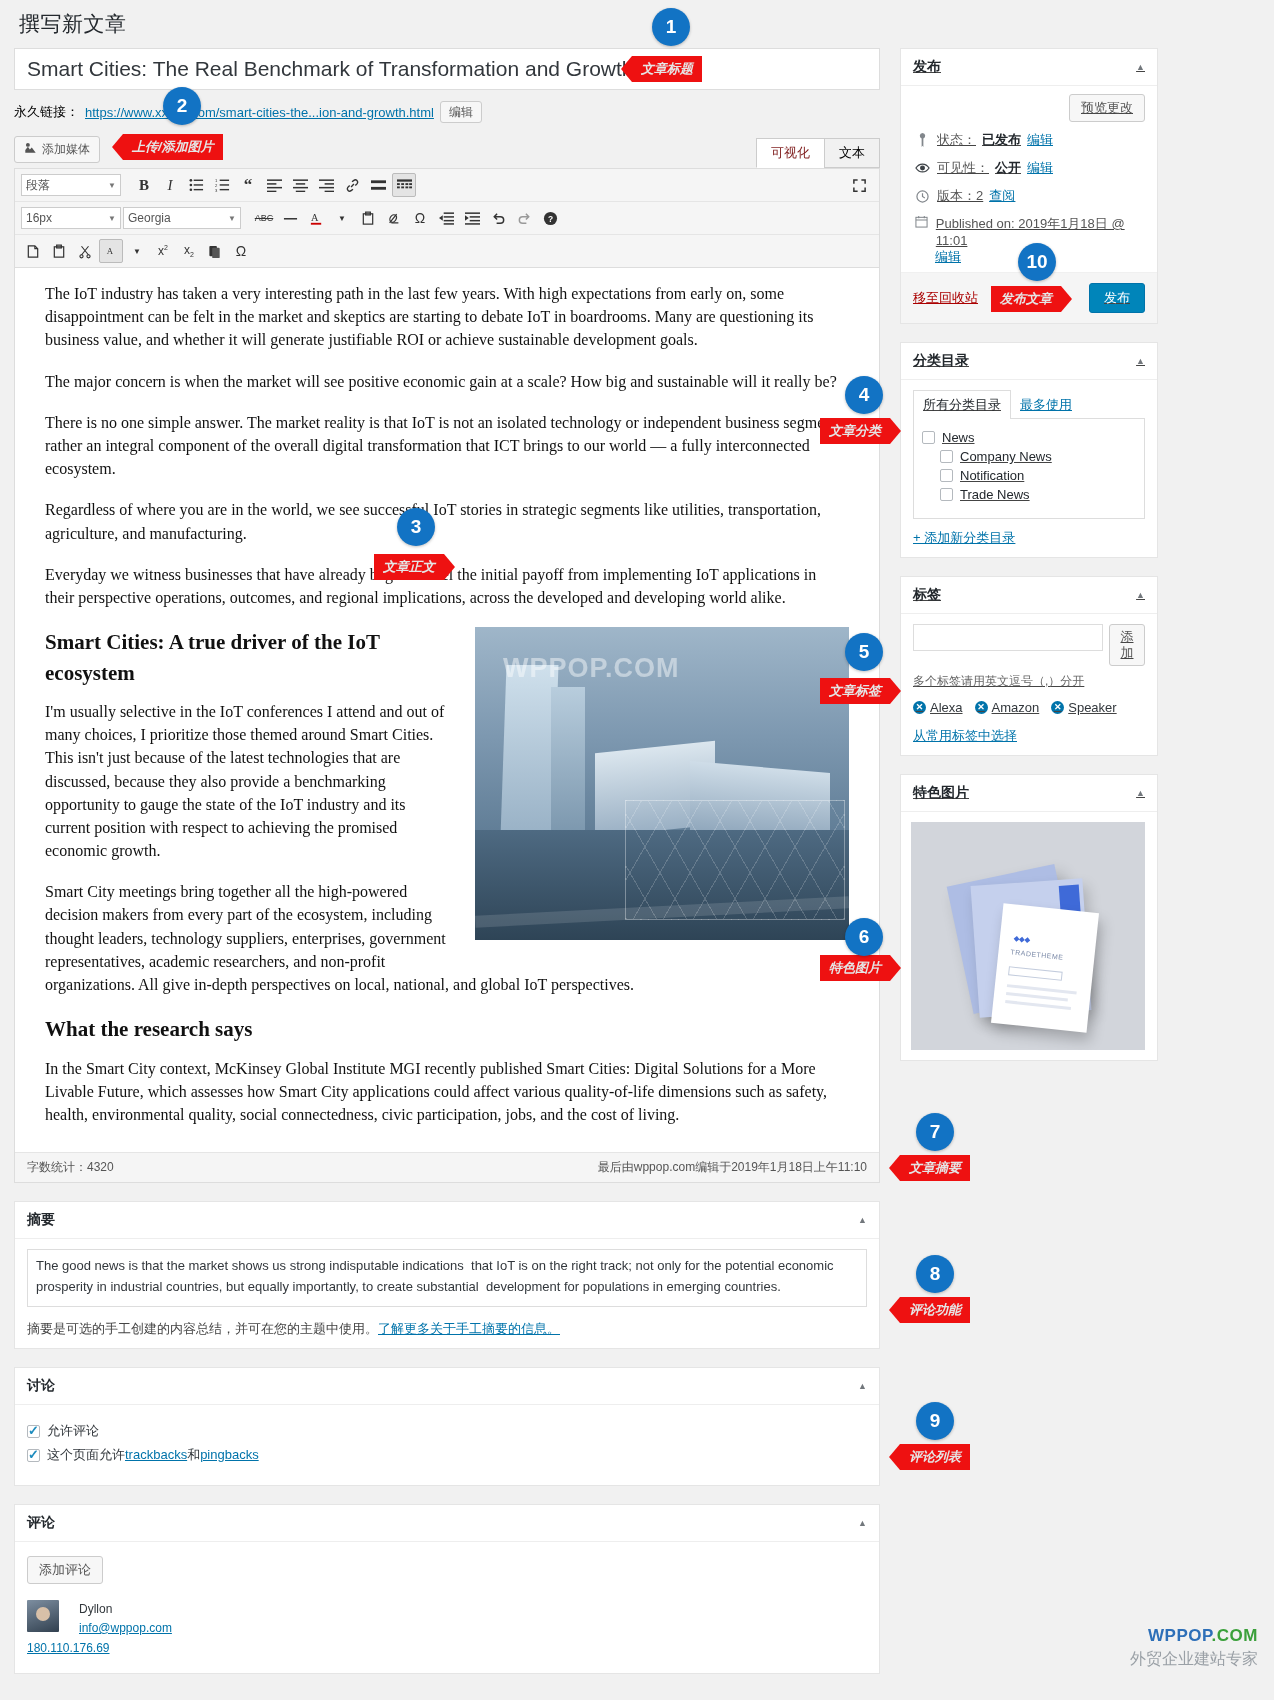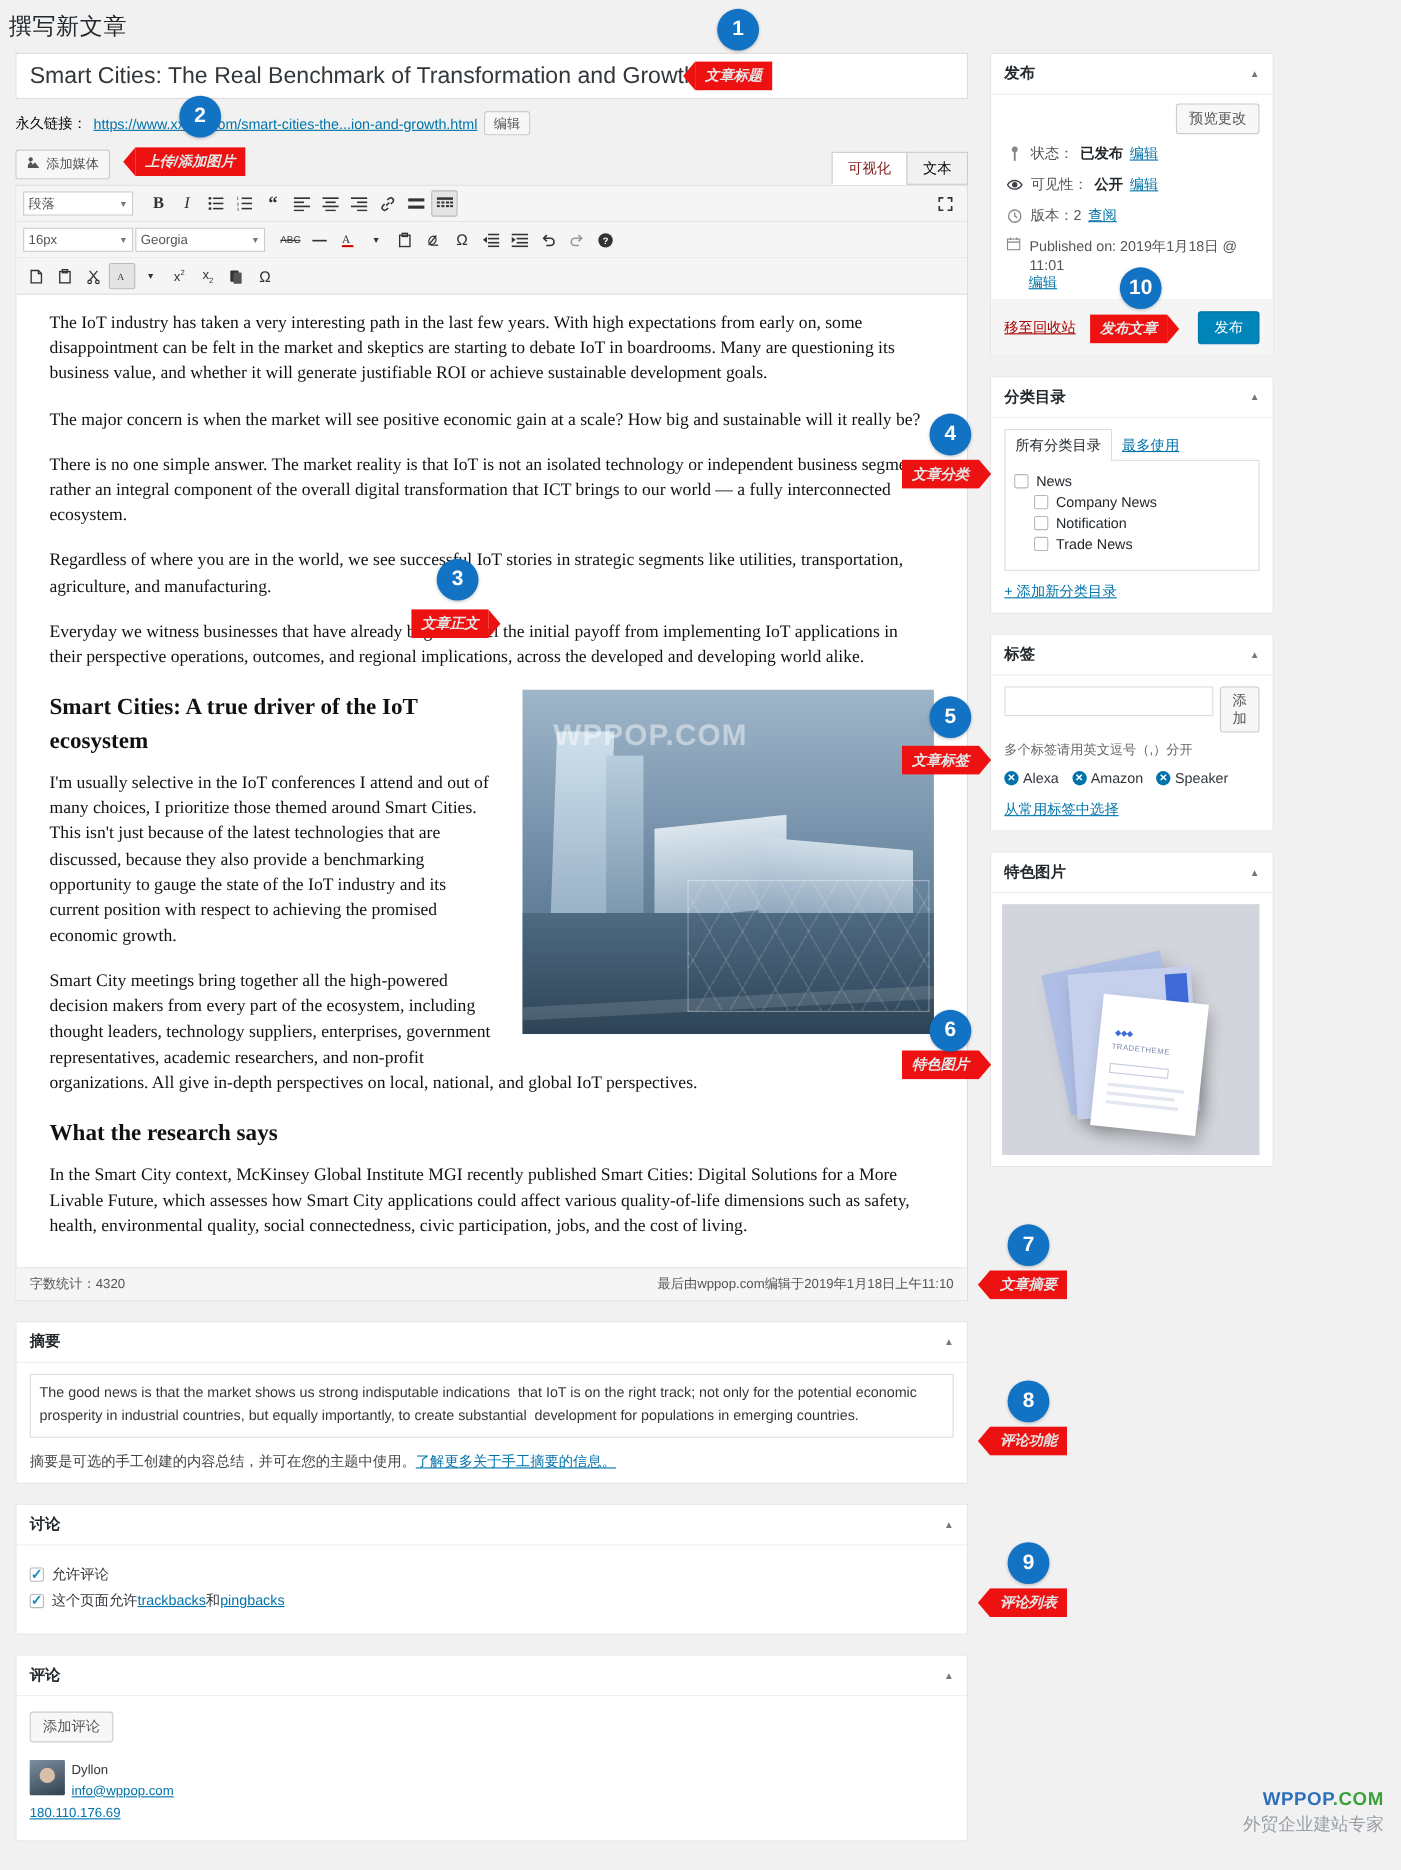--- a/index.html
+++ b/index.html
@@ -8,28 +8,28 @@
     width:1274px; height:1700px;
     background:#f1f1f1;
     font-family:"Liberation Sans", sans-serif;
     font-size:13px; color:#444;
     position:relative; overflow:hidden;
   }
   a { color:#0073aa; text-decoration:underline; }
 
   
   .page-title {
-    position:absolute; left:8px; top:10px;
+    position:absolute; left:19px; top:10px;
     font-size:21px; font-weight:400; color:#23282d;
     letter-spacing:0.5px;
   }
 
   
   .col-main { position:absolute; left:14px; top:48px; width:866px; }
-  .col-side { position:absolute; left:900px; top:48px; width:258px; }
+  .col-side { position:absolute; left:900px; top:48px; width:258px;text-decoration:underline; }
 
   
   .title-wrap {
     background:#fff; border:1px solid #ddd; height:42px;
     display:flex; align-items:center; padding:0 10px;
   }
   .title-input {
     border:0; outline:0; width:100%; height:40px;
     font-family:"Liberation Sans", sans-serif;
     font-size:21px; color:#32373c; font-weight:300;
@@ -257,21 +257,21 @@
   .cmt-row { display:flex; padding:6px 0 2px 0; }
   .avatar {
     width:32px; height:32px; flex:none; border-radius:1px; overflow:hidden;
     background:linear-gradient(160deg,#7d8ea0,#31404f);
     position:relative;
   }
   .avatar::after {
     content:""; position:absolute; left:9px; top:7px; width:14px; height:14px;
     border-radius:50%; background:#d8c0a8;
   }
-  .cmt-author { margin-left:6px; font-size:12px; line-height:1.55; }
+  .cmt-author { margin-left:20px; font-size:12px; line-height:1.55; }
   .cmt-author .nm { color:#32373c; }
   .cmt-author .em { color:#0073aa; text-decoration:underline; display:block; }
   .cmt-text { margin-left:130px; font-size:13px; color:#32373c; padding-top:9px; }
   .cmt-ip { font-size:12px; color:#0073aa; text-decoration:underline; margin-top:2px; }
 
   
   .cnum {
     position:absolute; width:38px; height:38px; border-radius:50%;
     background:#1273c4; color:#fff; font-size:19px; font-weight:700;
     display:flex; align-items:center; justify-content:center;

